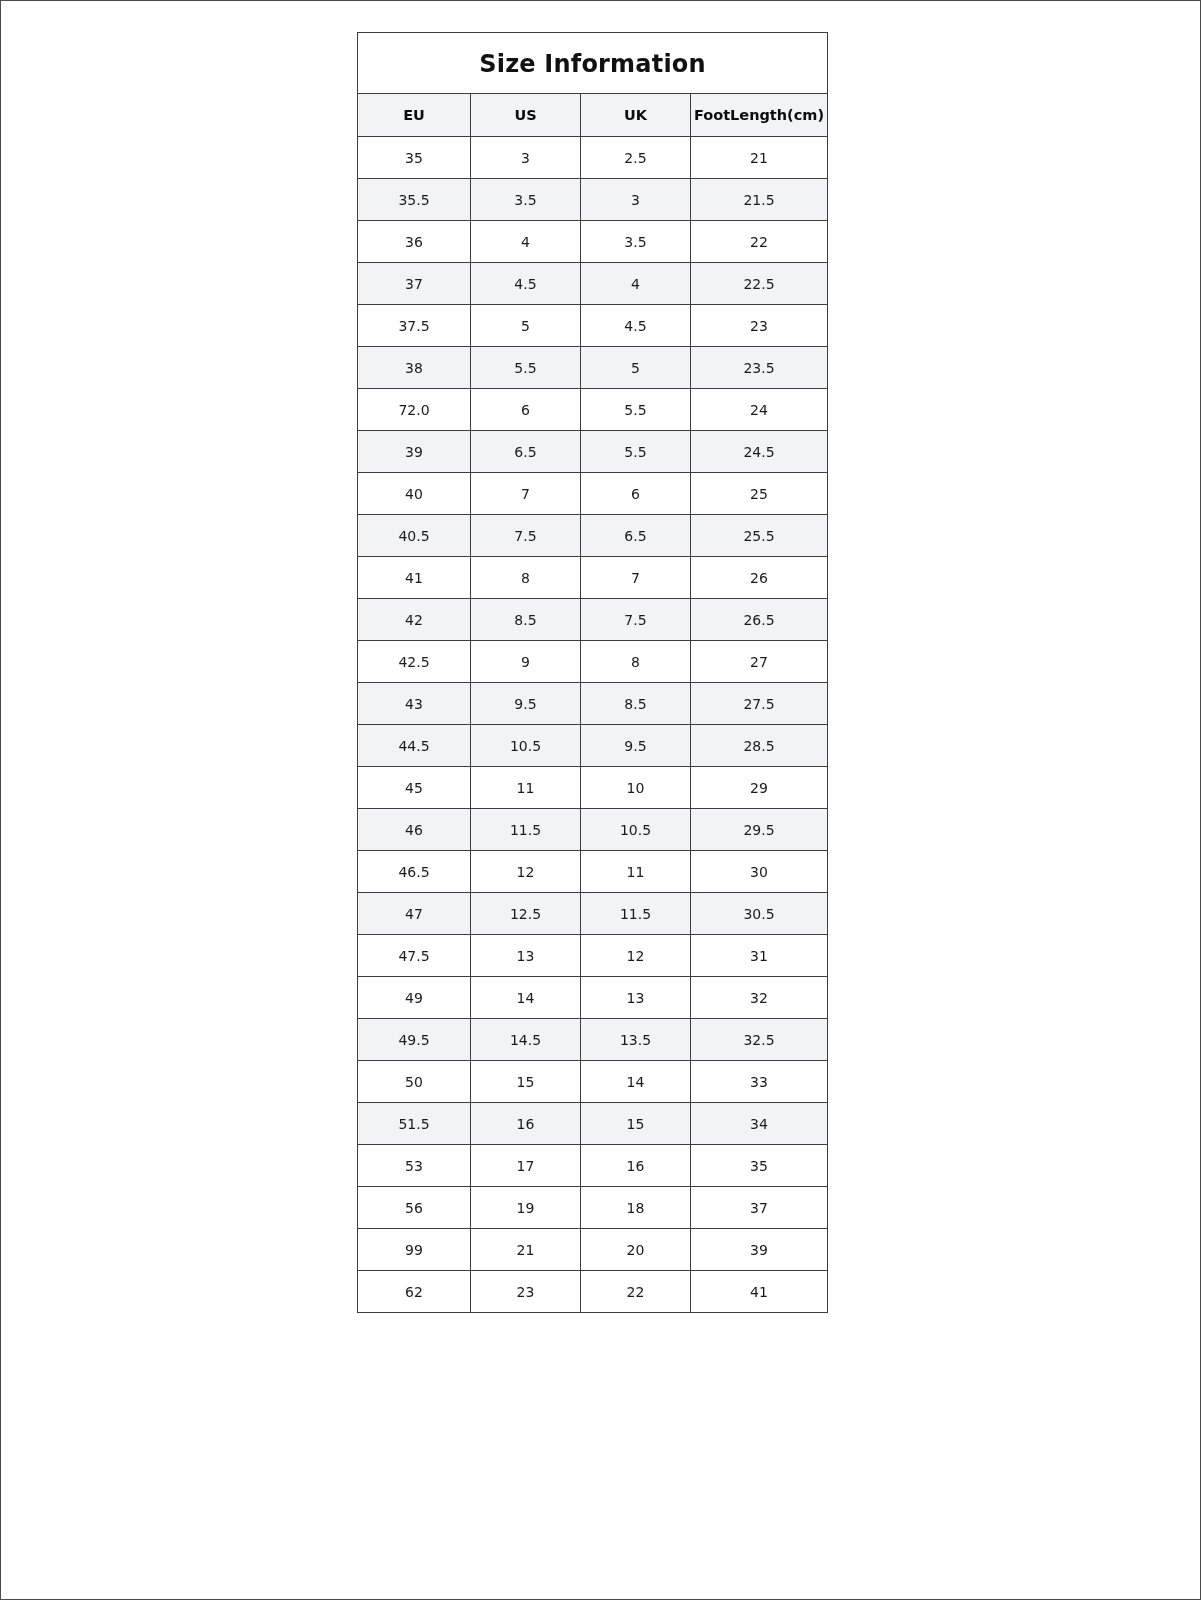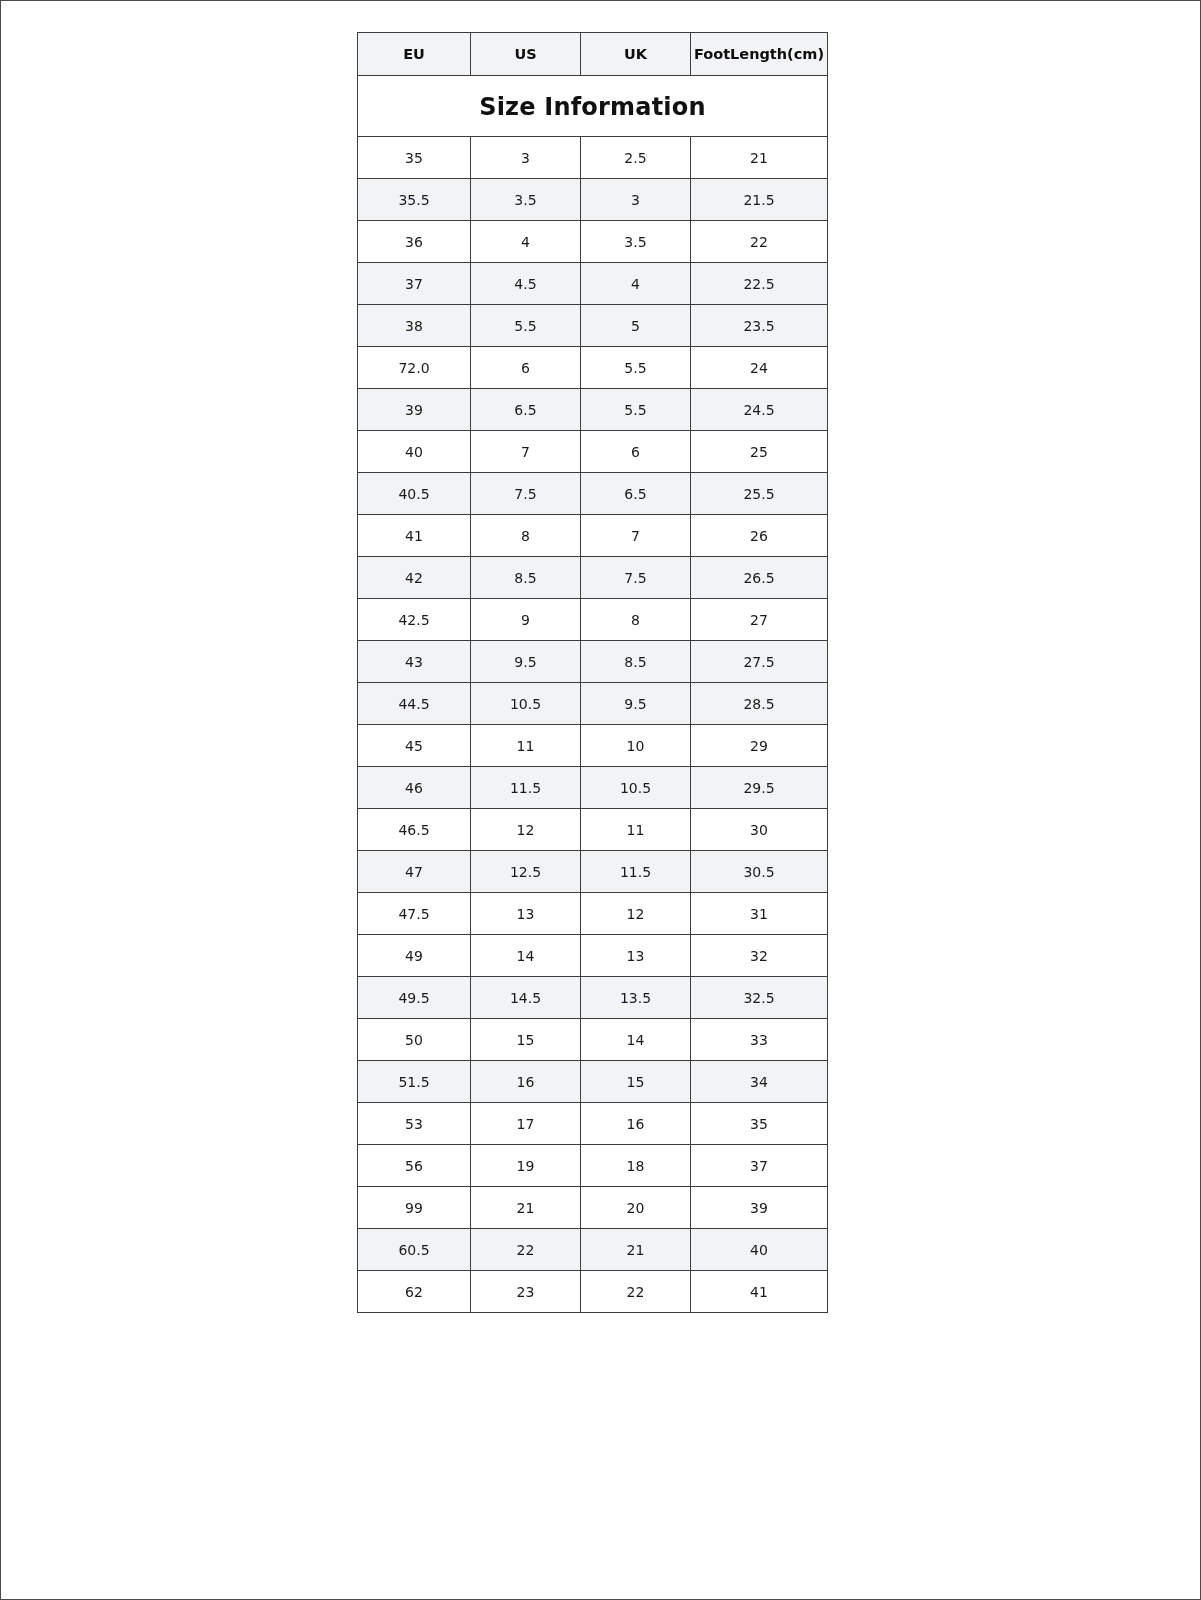--- a/index.html
+++ b/index.html
@@ -82,28 +82,28 @@
   <div class="size-table-wrap">
     <table class="size-table">
       <colgroup>
         <col class="c-eu">
           <col class="c-us">
           <col class="c-uk">
           <col class="c-foot">
       </colgroup>
       <thead>
         <tr>
+          <th class="title-cell" colspan="4">Size Information</th>
+        </tr>
+        <tr>
           <th>EU</th>
           <th>US</th>
           <th>UK</th>
           <th>FootLength(cm)</th>
         </tr>
-        <tr>
-          <th class="title-cell" colspan="4">Size Information</th>
-        </tr>
       </thead>
       <tbody id="size-table-body">
           <tr>
             <td>35</td>
             <td>3</td>
             <td>2.5</td>
             <td>21</td>
           </tr>
           <tr class="alt">
             <td>35.5</td>
@@ -116,20 +116,26 @@
             <td>4</td>
             <td>3.5</td>
             <td>22</td>
           </tr>
           <tr class="alt">
             <td>37</td>
             <td>4.5</td>
             <td>4</td>
             <td>22.5</td>
           </tr>
+          <tr>
+            <td>37.5</td>
+            <td>5</td>
+            <td>4.5</td>
+            <td>23</td>
+          </tr>
           <tr class="alt">
             <td>38</td>
             <td>5.5</td>
             <td>5</td>
             <td>23.5</td>
           </tr>
           <tr>
             <td>72.0</td>
             <td>6</td>
             <td>5.5</td>
@@ -247,26 +253,20 @@
             <td>56</td>
             <td>19</td>
             <td>18</td>
             <td>37</td>
           </tr>
           <tr>
             <td>99</td>
             <td>21</td>
             <td>20</td>
             <td>39</td>
-          </tr>
-          <tr class="alt">
-            <td>60.5</td>
-            <td>22</td>
-            <td>21</td>
-            <td>40</td>
           </tr>
           <tr>
             <td>62</td>
             <td>23</td>
             <td>22</td>
             <td>41</td>
           </tr>
         </tbody>
     </table>
   </div>

